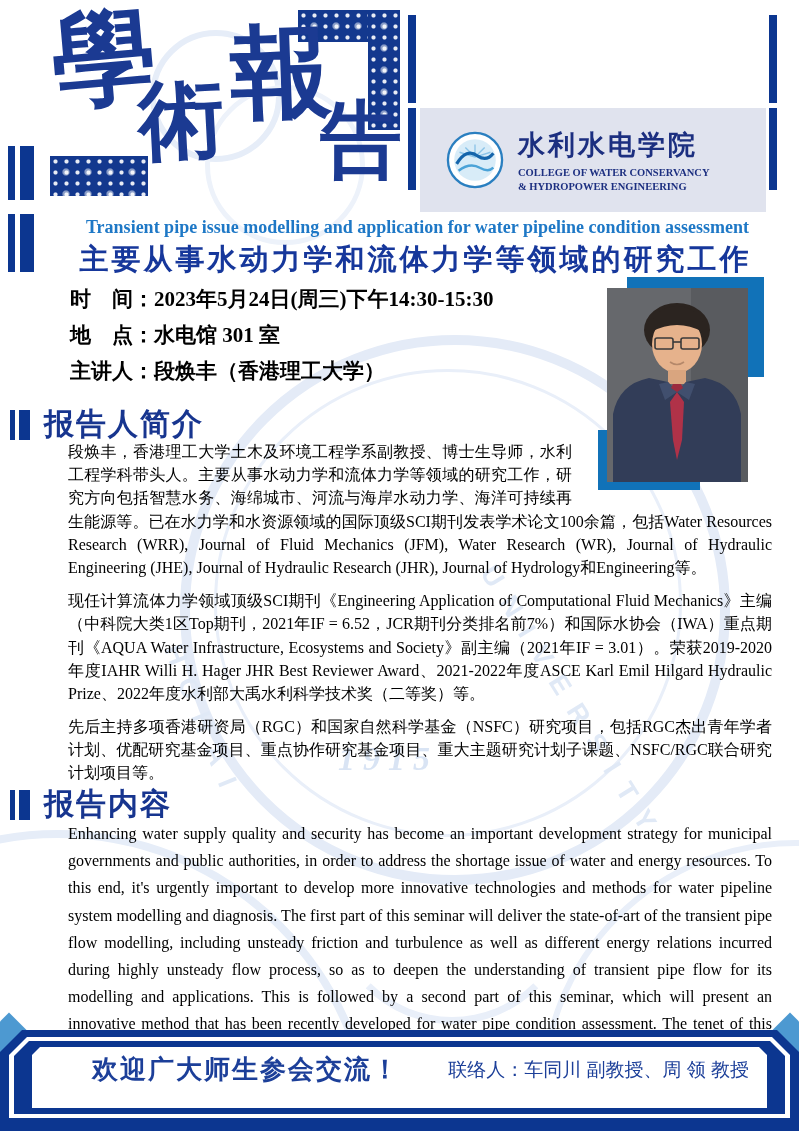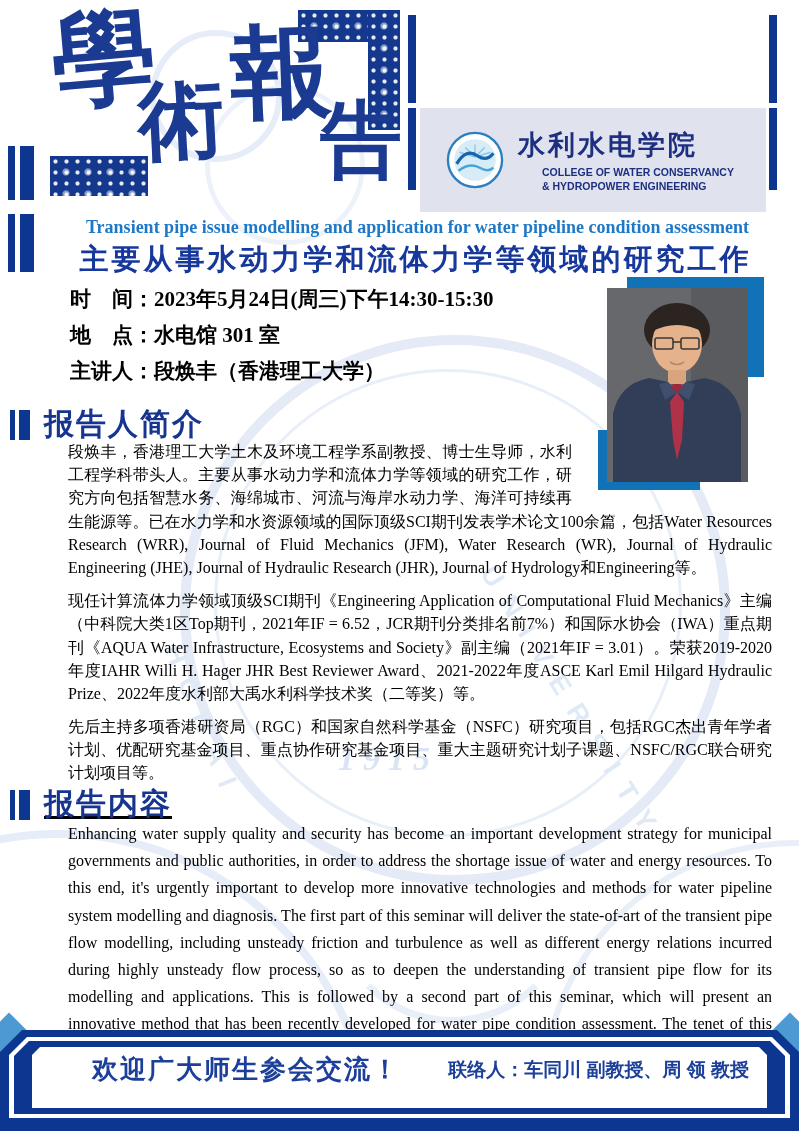--- a/index.html
+++ b/index.html
@@ -20,21 +20,21 @@
   .dbars .b1{width:7px;background:#0c3690;}
   .dbars .b2{width:14px;background:#0c3690;}
   .banner{position:absolute;left:420px;width:346px;display:flex;align-items:center;z-index:2;}
   .side-bar{position:absolute;width:8px;background:#0c3690;z-index:2;}
   .uni-banner{top:15px;height:88px;background:#0c3690;padding-left:0;}
   .col-banner{top:108px;height:104px;background:#e0e3ee;}
   .seal{width:58px;height:58px;margin:0 14px 0 26px;flex:0 0 auto;}
   .uni-cn{color:#fff;font-size:28px;font-weight:700;letter-spacing:10px;font-family:"DejaVu Serif",serif;}
   .uni-en{color:#fff;font-size:14px;font-weight:700;letter-spacing:3.5px;margin-top:5px;}
   .col-cn{color:#1c2f80;font-size:27px;font-weight:700;letter-spacing:3px;font-family:"Liberation Sans",sans-serif;}
-  .col-en{color:#1c2f80;font-size:10.5px;font-weight:700;line-height:1.3;font-family:Liberation Sans, sans-serif;margin-left:24px;}
+  .col-en{color:#1c2f80;font-size:10.5px;font-weight:700;line-height:1.3;font-family:Liberation Serif, serif;}
   
   .title-en{position:absolute;left:44px;right:8px;top:217px;text-align:center;color:#1e78c6;
             font-size:18px;font-weight:700;z-index:2;}
   .title-cn{position:absolute;left:36px;right:4px;top:240px;text-align:center;color:#16379b;
             font-size:29px;font-weight:700;letter-spacing:3px;z-index:2;}
   
   .info{position:absolute;left:70px;top:285px;z-index:2;}
   .info div{font-size:21px;font-weight:700;height:36px;}
   
   .photo-wrap{position:absolute;left:598px;top:277px;width:166px;height:214px;z-index:3;}
@@ -64,21 +64,21 @@
       clip-path:polygon(0 22px,22px 0,calc(100% - 22px) 0,100% 22px,100% 100%,0 100%);}
   .f2{position:absolute;left:9px;right:9px;top:7px;bottom:13px;background:#fff;z-index:2;
       clip-path:polygon(0 18px,18px 0,calc(100% - 18px) 0,100% 18px,100% 100%,0 100%);}
   .f3{position:absolute;left:14px;right:14px;top:11px;bottom:17px;background:#0c3690;z-index:3;
       clip-path:polygon(0 15px,15px 0,calc(100% - 15px) 0,100% 15px,100% 100%,0 100%);}
   .f4{position:absolute;left:32px;right:32px;top:17px;bottom:23px;background:#fff;z-index:4;
       clip-path:polygon(0 8px,8px 0,calc(100% - 8px) 0,100% 8px,100% 100%,0 100%);
       display:flex;align-items:center;justify-content:space-between;padding:0 18px 16px 60px;box-sizing:border-box;}
   .f-welcome{font-family:"Liberation Sans",sans-serif;font-weight:700;font-size:26px;
              color:#1c3f99;letter-spacing:2px;}
-  .f-contact{font-family:"Liberation Sans",sans-serif;font-weight:700;font-size:19px;color:#1c3f99;}
+  .f-contact{font-family:"Liberation Sans",sans-serif;font-weight:400;font-size:19px;color:#1c3f99;}
 </style>
 </head>
 <body>
 
 <div class="page">
 
   <div class="wm wm-ring" style="left:180px;top:335px;width:530px;height:530px;border:10px solid #e4ebf7;"></div>
   <div class="wm wm-ring" style="left:214px;top:369px;width:462px;height:462px;border:3px solid #e9eff9;"></div>
   <div class="wm wm-ring" style="left:290px;top:800px;width:310px;height:310px;border:9px solid transparent;border-bottom-color:#e4ebf7;"></div>
   <div class="wm wm-ring" style="left:330px;top:780px;width:230px;height:230px;border:7px solid transparent;border-bottom-color:#e9eff9;"></div>
@@ -168,21 +168,21 @@
     </span>
     <span class="txt">报告人简介</span>
   </div>
   <div class="bio">
     <div class="photo-spacer"></div>
     <p>段焕丰，香港理工大学土木及环境工程学系副教授、博士生导师，水利工程学科带头人。主要从事水动力学和流体力学等领域的研究工作，研究方向包括智慧水务、海绵城市、河流与海岸水动力学、海洋可持续再生能源等。已在水力学和水资源领域的国际顶级SCI期刊发表学术论文100余篇，包括Water Resources Research (WRR), Journal of Fluid Mechanics (JFM), Water Research (WR), Journal of Hydraulic Engineering (JHE), Journal of Hydraulic Research (JHR), Journal of Hydrology和Engineering等。</p>
     <p>现任计算流体力学领域顶级SCI期刊《Engineering Application of Computational Fluid Mechanics》主编（中科院大类1区Top期刊，2021年IF = 6.52，JCR期刊分类排名前7%）和国际水协会（IWA）重点期刊《AQUA Water Infrastructure, Ecosystems and Society》副主编（2021年IF = 3.01）。荣获2019-2020年度IAHR Willi H. Hager JHR Best Reviewer Award、2021-2022年度ASCE Karl Emil Hilgard Hydraulic Prize、2022年度水利部大禹水利科学技术奖（二等奖）等。</p>
     <p>先后主持多项香港研资局（RGC）和国家自然科学基金（NSFC）研究项目，包括RGC杰出青年学者计划、优配研究基金项目、重点协作研究基金项目、重大主题研究计划子课题、NSFC/RGC联合研究计划项目等。</p>
   </div>
 
-  <div class="sec-head" style="top:784px;text-decoration:underline;">
+  <div class="sec-head" style="top:784px;">
     <span class="bars">
       <i class="s1"></i>
       <i class="s2"></i>
     </span>
     <span class="txt">报告内容</span>
   </div>
   <div class="abstract">
     <p>Enhancing water supply quality and security has become an important development strategy for municipal governments and public authorities, in order to address the shortage issue of water and energy resources. To this end, it's urgently important to develop more innovative technologies and methods for water pipeline system modelling and diagnosis. The first part of this seminar will deliver the state-of-art of the transient pipe flow modelling, including unsteady friction and turbulence as well as different energy relations incurred during highly unsteady flow process, so as to deepen the understanding of transient pipe flow for its modelling and applications. This is followed by a second part of this seminar, which will present an innovative method that has been recently developed for water pipe condition assessment. The tenet of this innovative method is leveraging the transient wave analysis to identify potential pipe anomalies and accidents in urban water supply systems such as leakage, blockage and bursts. Finally, if time permits, the future work and possible collaborations of this research topic will be shared and discussed.</p>
   </div>
 

